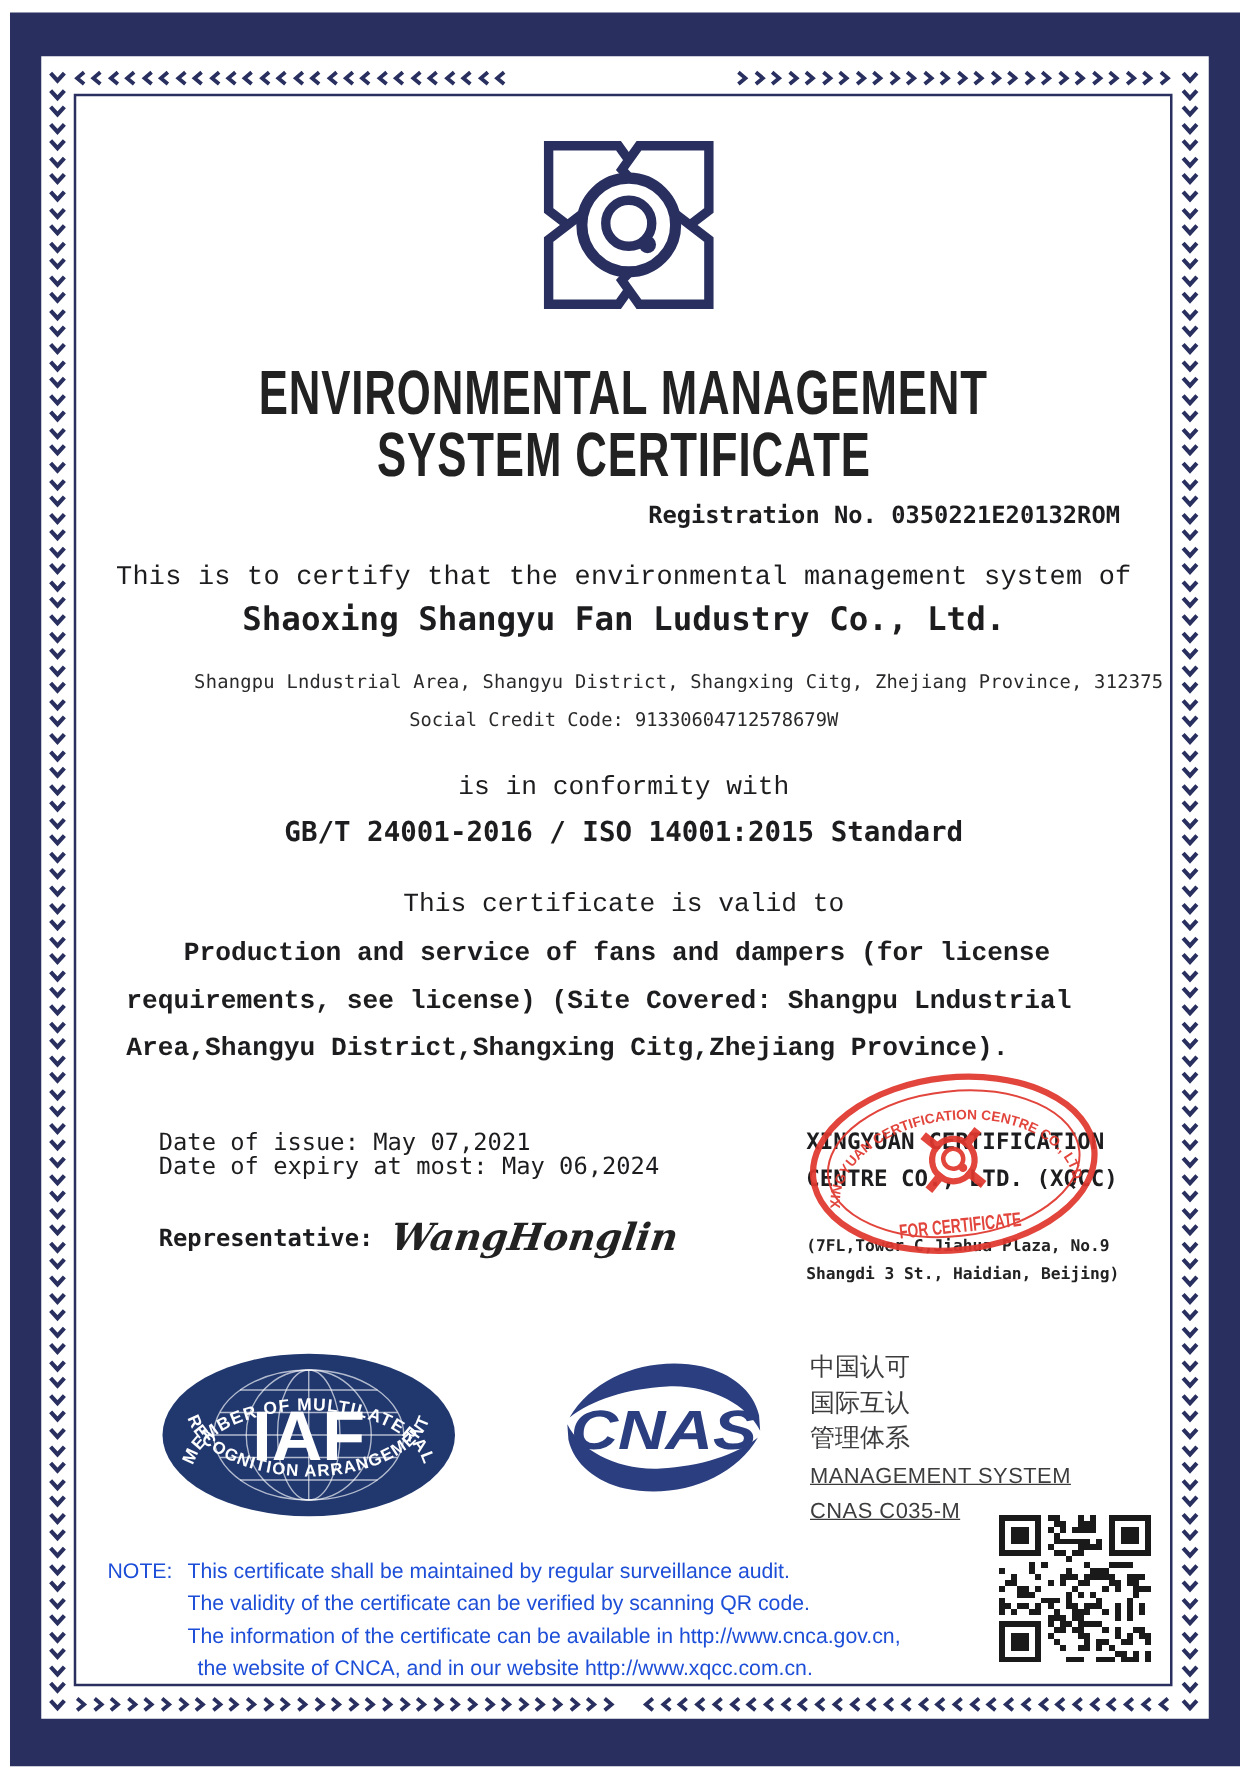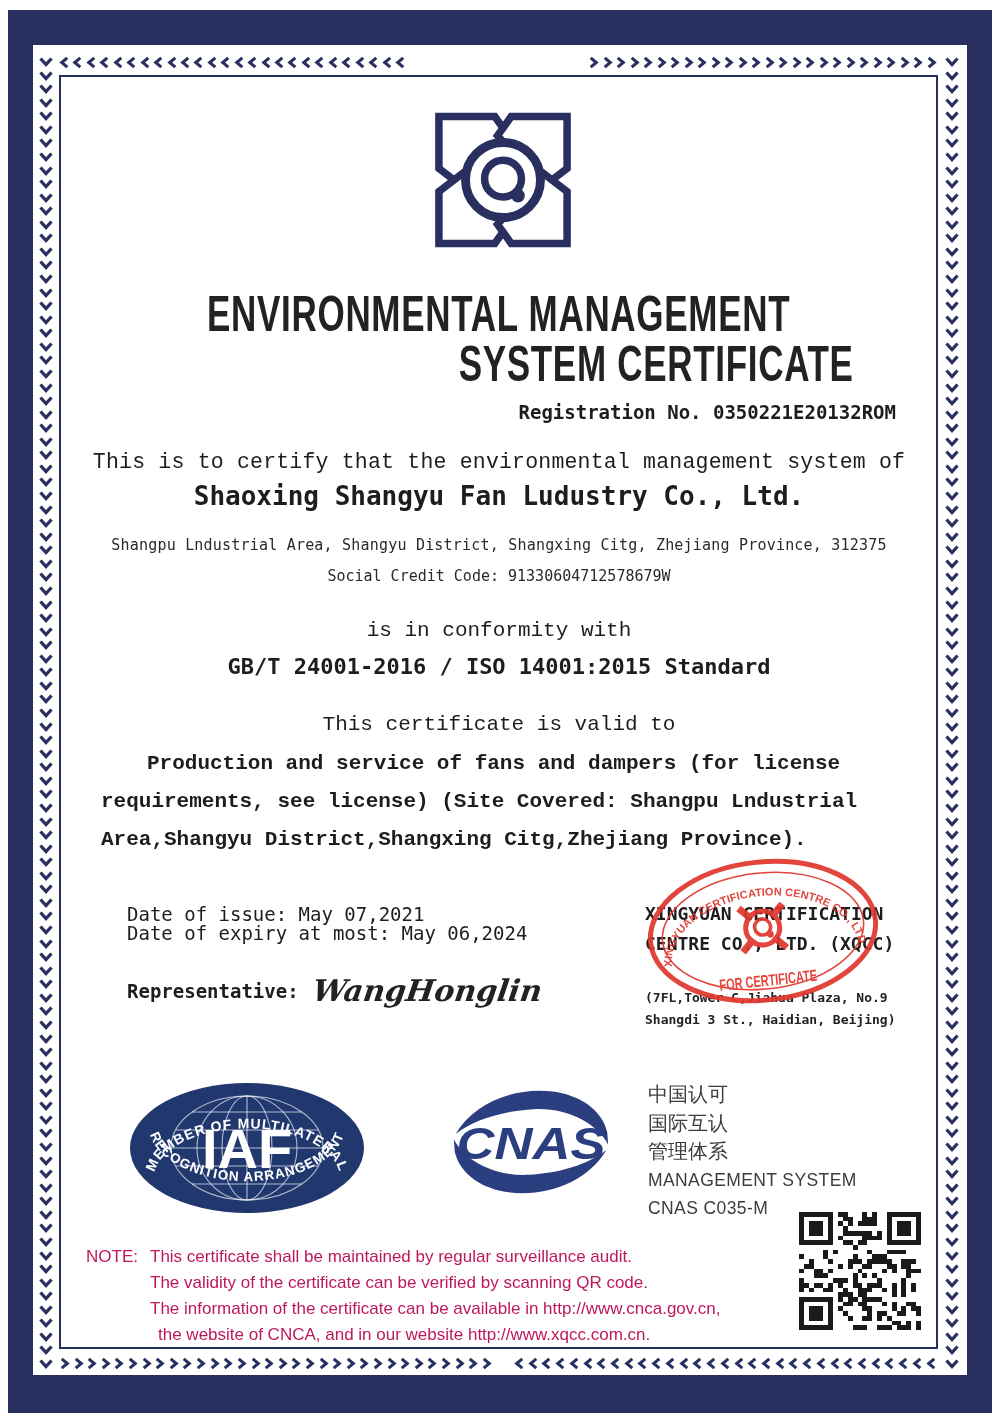--- a/index.html
+++ b/index.html
@@ -15,36 +15,36 @@
   
   .abs{position:absolute;}
   .ctr{left:60px;width:878px;text-align:center;}
   .title{font-family:"Liberation Sans",sans-serif;font-weight:bold;font-size:50px;
          letter-spacing:1px;color:#222;transform:scaleX(0.70);transform-origin:center;white-space:nowrap;}
   .mono{font-family:"DejaVu Sans Mono",monospace;}
   .lmono{font-family:"Liberation Mono",monospace;}
   .reg{top:401px;right:104px;font-weight:bold;font-size:19px;white-space:nowrap;}
   .intro{top:450px;font-size:21.5px;letter-spacing:.2px;}
   .company{top:481px;font-weight:bold;font-size:26px;}
-  .addr{top:536px;font-size:15px;letter-spacing:.2px;color:#2a2a2c;}
+  .addr{top:536px;font-size:15px;letter-spacing:.2px;color:#2a2a2c;padding-left:44px;}
   .social{top:567px;font-size:15px;color:#2a2a2c;}
   .lead1{top:619px;font-size:21px;font-family:Liberation Mono, monospace;}
   .standard{top:654px;font-weight:bold;font-size:22px;}
   .lead2{top:713px;font-size:21px;}
   .scope{top:745px;left:101px;width:802px;font-weight:bold;font-size:21px;line-height:38px;font-family:Liberation Mono, monospace;}
   .scope .l0{text-indent:46px;}
   .dateline{left:127px;font-weight:normal;font-size:19px;white-space:nowrap;}
   .rep{left:127px;top:973px;font-weight:bold;font-size:19px;white-space:nowrap;display:flex;align-items:center;}
   .sig{font-family:"DejaVu Serif",serif;font-weight:bold;font-style:italic;font-size:30px;
        margin-left:14px;transform:skewX(-8deg);color:#222;}
   .issuer{left:645px;font-weight:bold;font-size:18px;white-space:nowrap;}
   .issuer-addr{left:645px;font-weight:bold;font-size:13px;white-space:nowrap;color:#222;}
   .cnblock{left:648px;top:1080px;line-height:28.5px;font-size:20px;color:#3c3c3e;}
-  .cnblock .lat{font-family:"Liberation Sans",sans-serif;font-size:17.5px;letter-spacing:.4px;}
-  .note{left:86px;top:1244px;display:flex;font-size:17px;line-height:26px;color:#be185d;}
+  .cnblock .lat{font-family:"Liberation Sans",sans-serif;font-size:17.5px;letter-spacing:.4px;text-decoration:underline;}
+  .note{left:86px;top:1244px;display:flex;font-size:17px;line-height:26px;color:#1d4ed8;}
   .note .lbl{width:64px;flex:none;}
   .stamp{left:643px;top:856px;width:240px;height:150px;transform:rotate(-6deg);opacity:.93;}
   svg text{font-family:"Liberation Sans",sans-serif;}
 </style>
 </head>
 <body>
 
 <div class="page">
 
   <div class="navy-frame"></div>
@@ -997,21 +997,21 @@
       <path d="M204,208 L122,208 L102,180 L170,106 L204,132 Z"></path>
     </g>
     <circle cx="110" cy="115" r="55" fill="#ffffff" stroke="#293060" stroke-width="13"></circle>
     <circle cx="110" cy="113" r="27" fill="none" stroke="#293060" stroke-width="11"></circle>
     <circle cx="132" cy="138" r="10" fill="#293060"></circle>
   </svg>
 
   <div class="abs ctr" style="top:285px;">
     <span class="title" style="display:inline-block;">ENVIRONMENTAL MANAGEMENT</span>
   </div>
-  <div class="abs ctr" style="top:335px;text-align:right;">
+  <div class="abs ctr" style="top:335px;">
     <span class="title" style="display:inline-block;">SYSTEM CERTIFICATE</span>
   </div>
 
   <div class="abs mono reg">Registration No. 0350221E20132ROM</div>
 
   <div class="abs ctr lmono intro">This is to certify that the environmental management system of</div>
   <div class="abs ctr mono company">Shaoxing Shangyu Fan Ludustry Co., Ltd.</div>
   <div class="abs ctr mono addr">Shangpu Lndustrial Area, Shangyu District, Shangxing Citg, Zhejiang Province, 312375</div>
   <div class="abs ctr mono social">Social Credit Code: 91330604712578679W</div>
 

